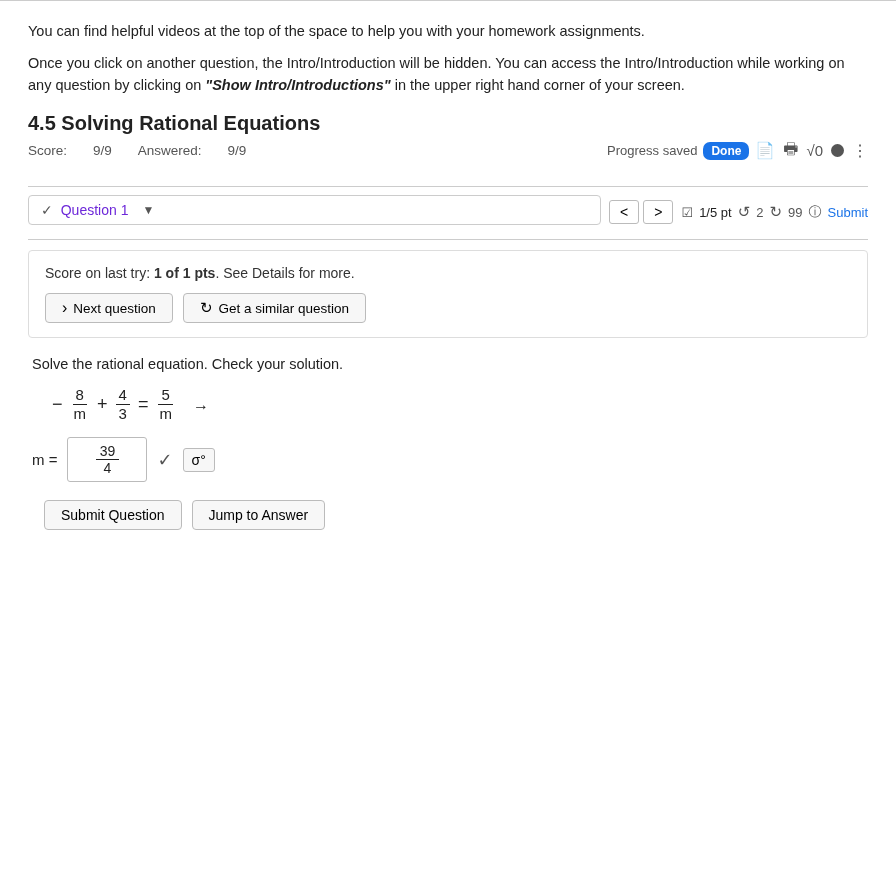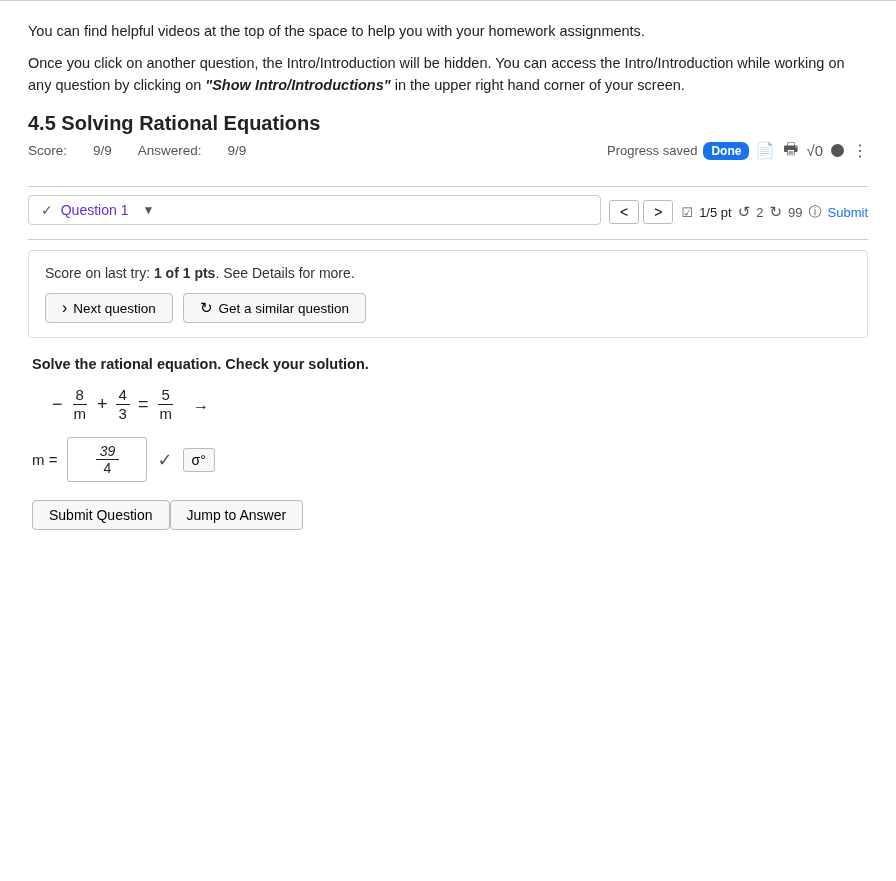--- a/index.html
+++ b/index.html
@@ -191,21 +191,20 @@
       gap: 6px;
     }
     .problem-section {
       margin-top: 6px;
       padding: 0 4px;
     }
     .problem-text {
       font-size: 14.5px;
       color: #222;
       margin-bottom: 14px;
-      font-weight: bold;
     }
     .equation-display {
       font-size: 18px;
       color: #222;
       margin: 10px 0 14px 20px;
       display: flex;
       align-items: center;
       gap: 6px;
     }
     .frac {
@@ -253,21 +252,20 @@
     }
     .answer-frac {
       display: inline-flex;
       flex-direction: column;
       align-items: center;
       font-size: 14px;
     }
     .answer-frac .num {
       border-bottom: 1.5px solid #222;
       padding: 0 4px;
-      font-style: italic;
     }
     .answer-frac .den {
       padding: 0 4px;
     }
     .check-btn {
       background: none;
       border: none;
       font-size: 18px;
       cursor: pointer;
       color: #555;
@@ -310,20 +308,22 @@
       left: 6px;
       top: 3px;
       width: 0;
       height: 0;
       border-top: 3.5px solid transparent;
       border-bottom: 3.5px solid transparent;
       border-left: 6px solid #fff;
     }
     .bottom-buttons {
       display: flex;
+      gap: 10px;
+      margin-left: 12px;
     }
     .submit-btn {
       border: 1px solid #bbb;
       background: #f7f7f7;
       padding: 6px 16px;
       font-size: 14px;
       border-radius: 4px;
       cursor: pointer;
     }
     .cursor-arrow {

